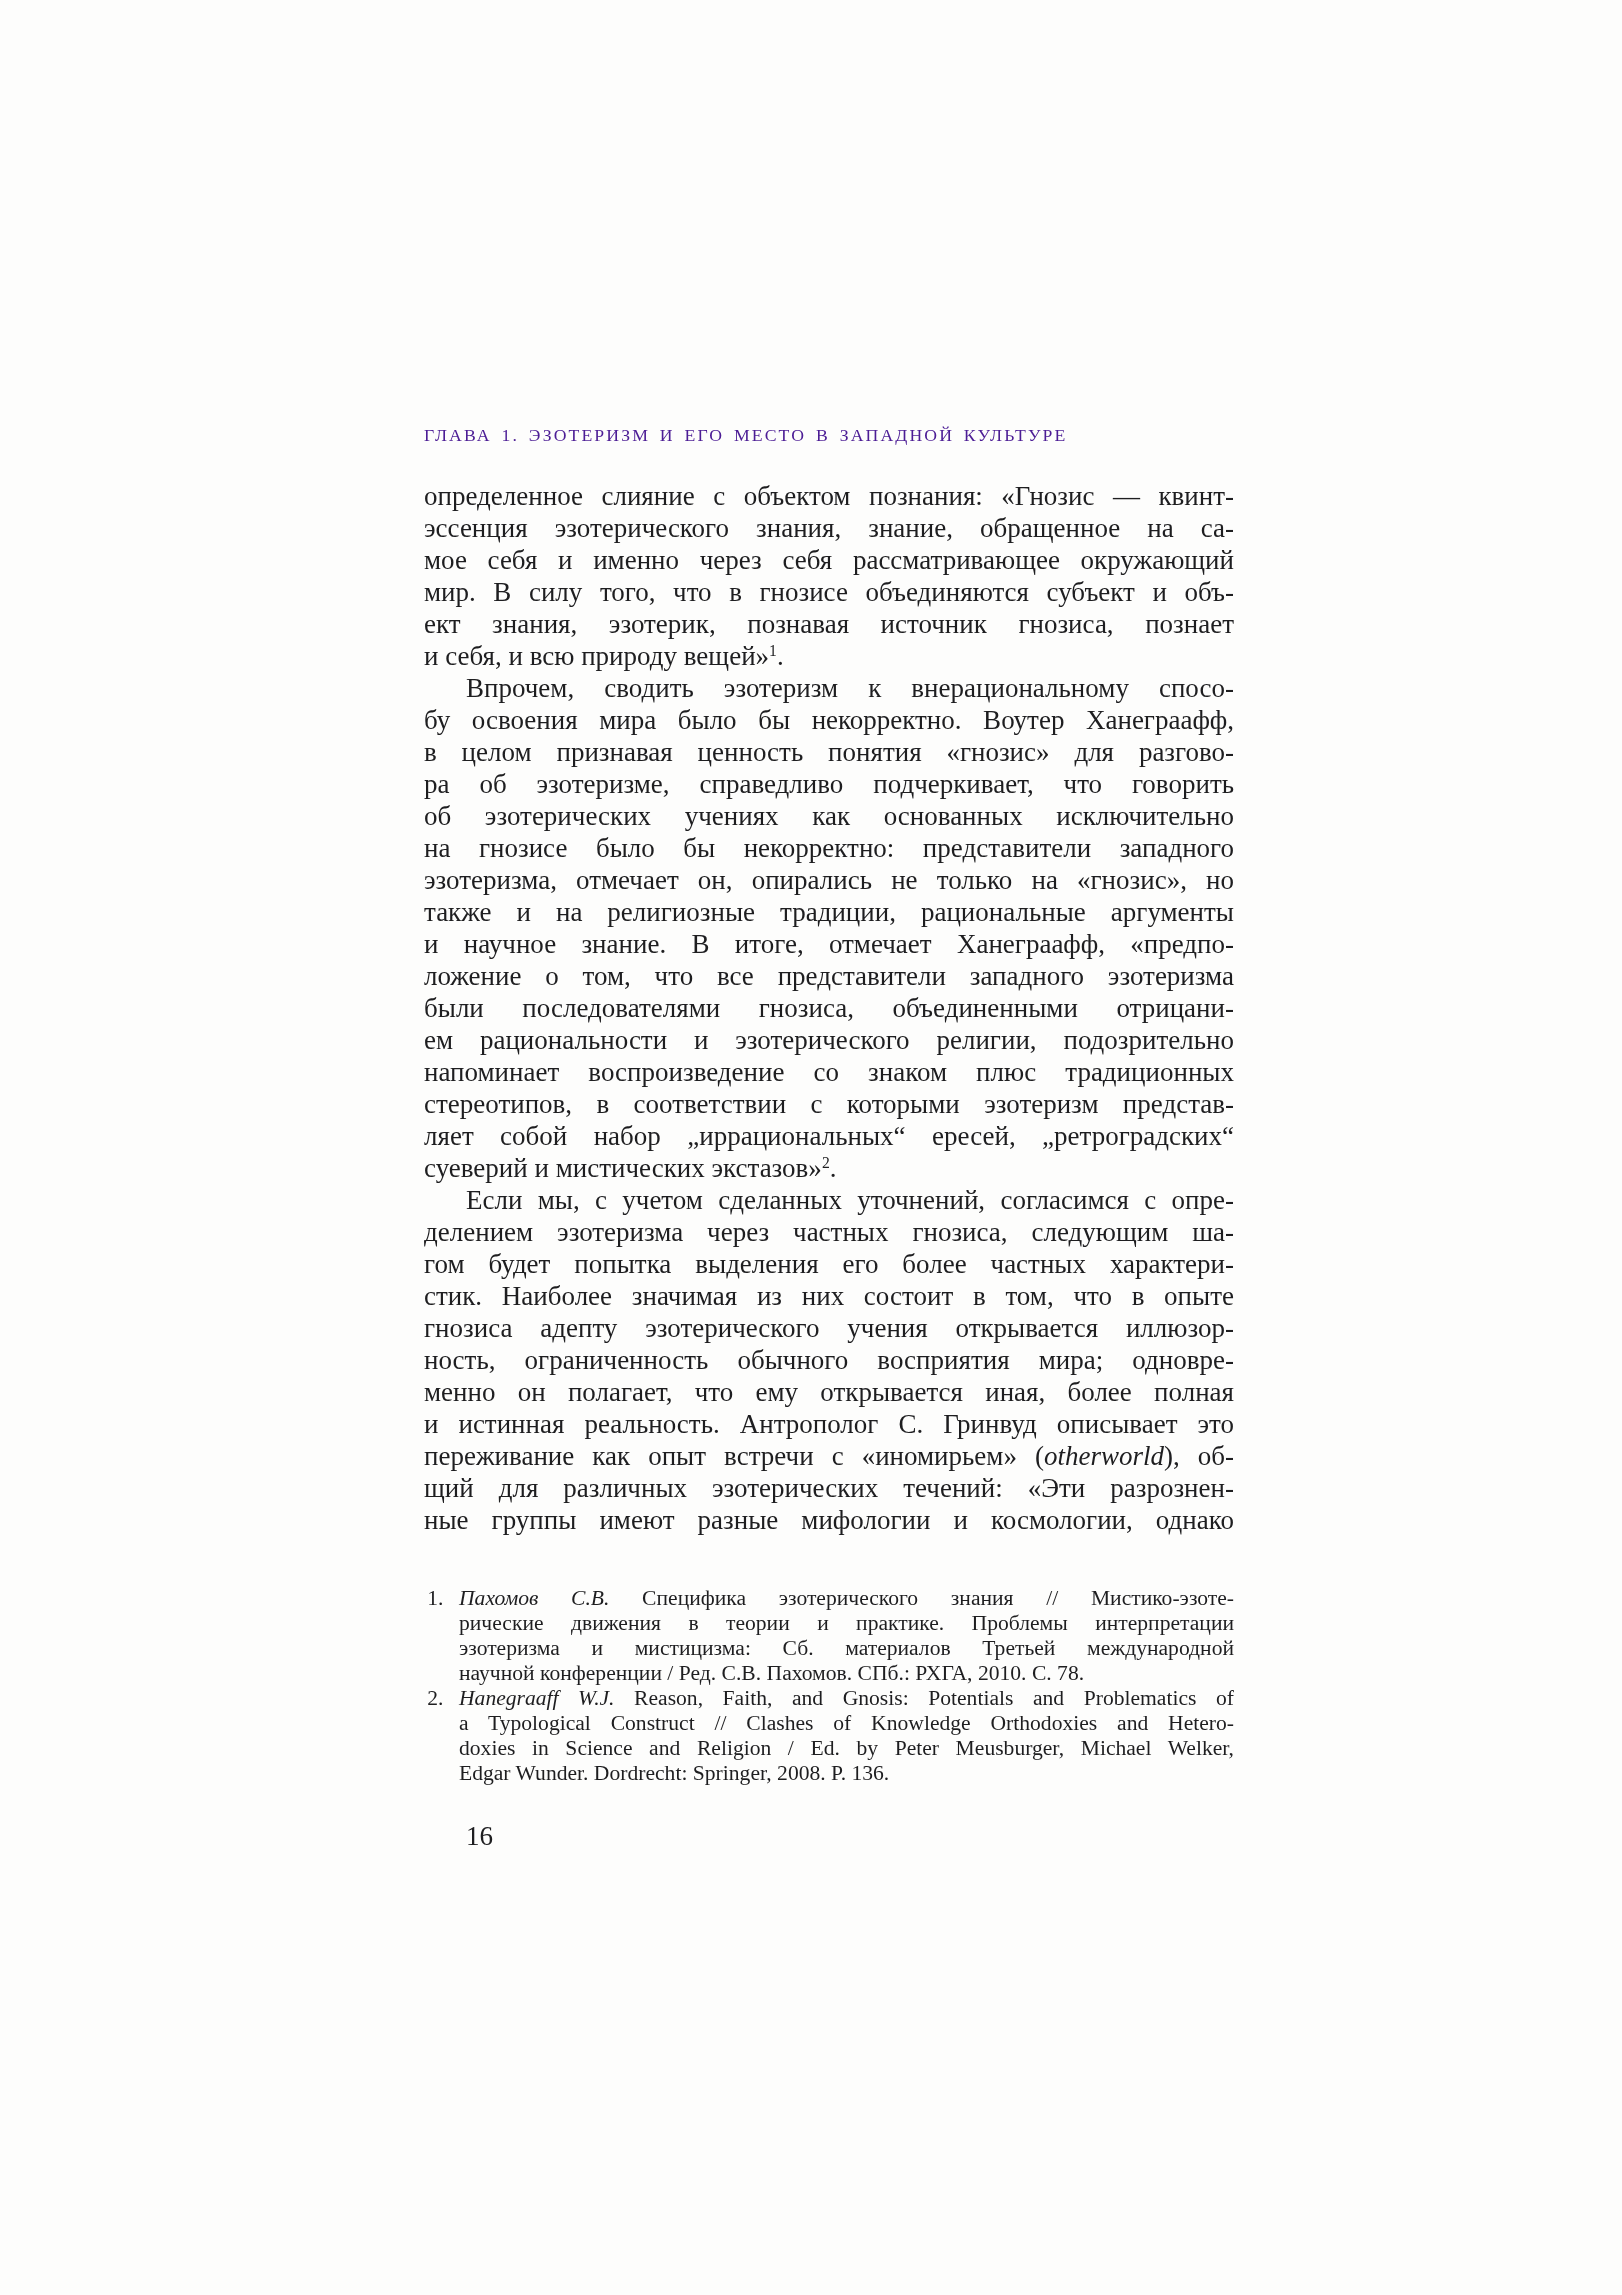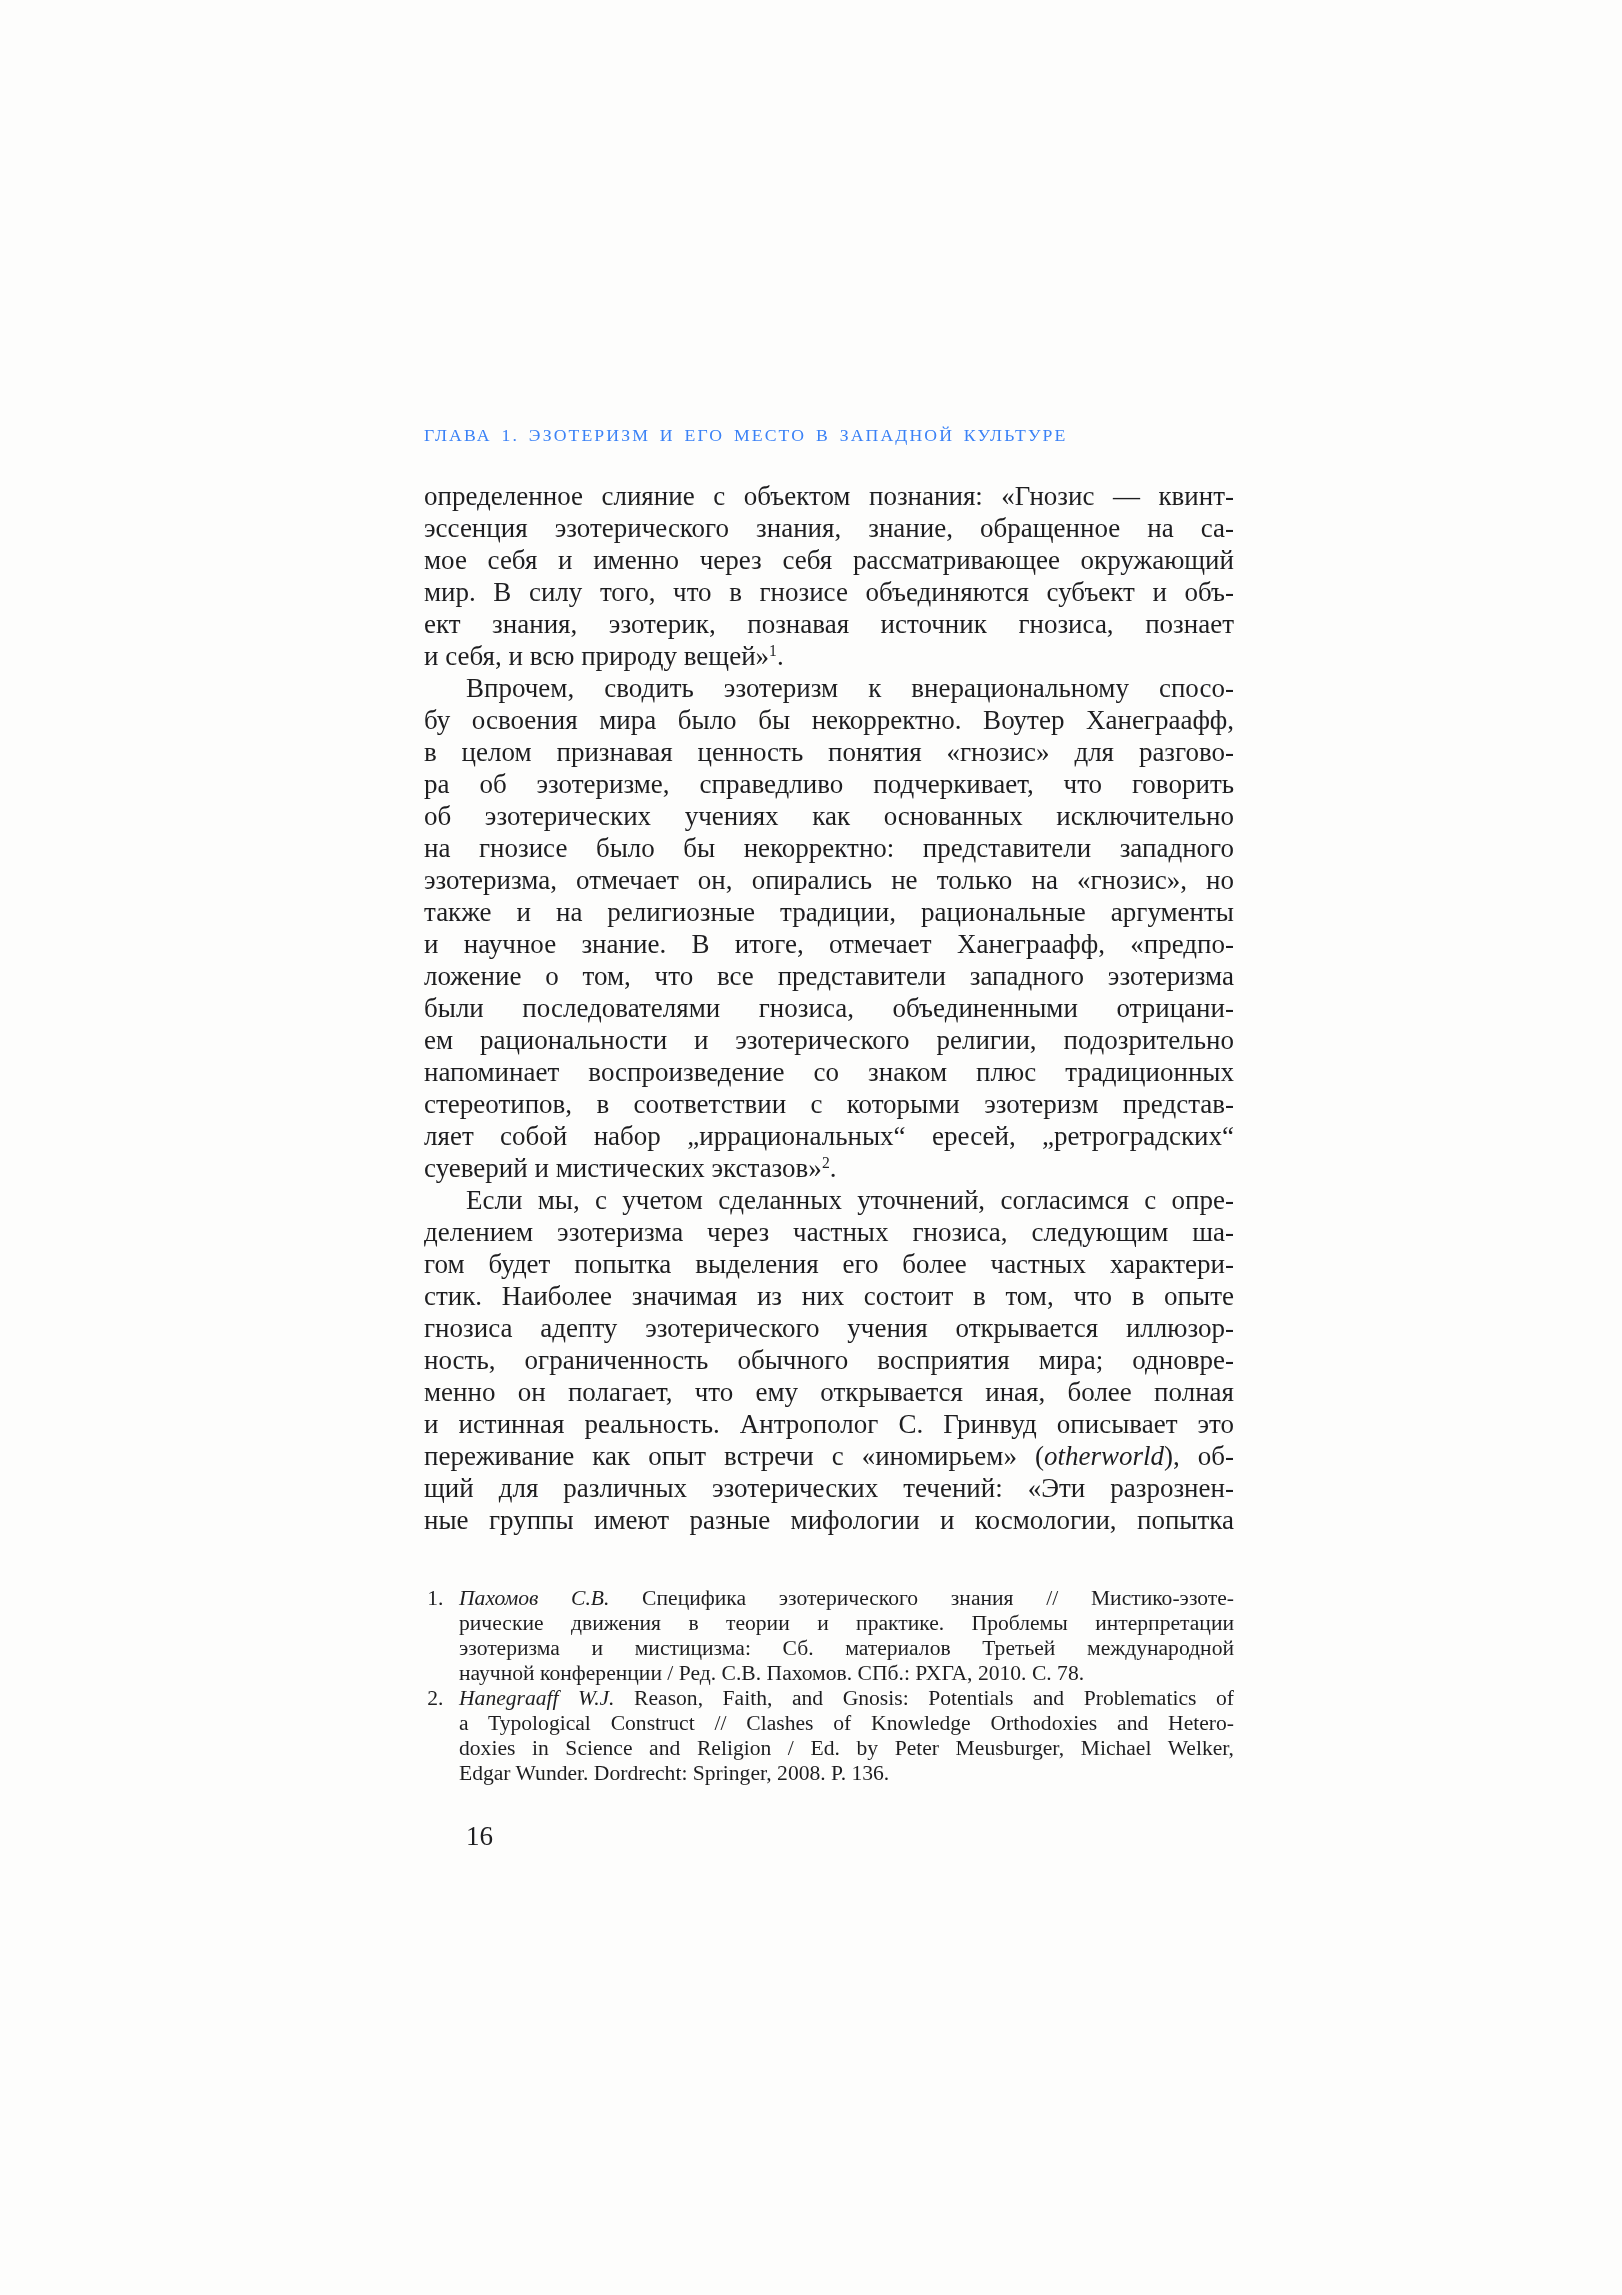--- a/index.html
+++ b/index.html
@@ -20,21 +20,21 @@
     position: absolute;
     left: 424px;
     top: 426px;
     width: 810px;
     font-size: 17.7px;
     line-height: 19.6px;
     letter-spacing: 2.1px;
     word-spacing: 3.3px;
     text-transform: uppercase;
     white-space: nowrap;
-    color: #3b82f6;
+    color: #4c1d95;
   }
   .body-text {
     position: absolute;
     left: 424px;
     top: 480px;
     width: 810px;
     font-size: 27px;
     line-height: 32px;
   }
   .body-text .line {
@@ -124,21 +124,21 @@
       <div class="line ind">Если мы, с учетом сделанных уточнений, согласимся с опре-</div>
       <div class="line">делением эзотеризма через частных гнозиса, следующим ша-</div>
       <div class="line">гом будет попытка выделения его более частных характери-</div>
       <div class="line">стик. Наиболее значимая из них состоит в том, что в опыте</div>
       <div class="line">гнозиса адепту эзотерического учения открывается иллюзор-</div>
       <div class="line">ность, ограниченность обычного восприятия мира; одновре-</div>
       <div class="line">менно он полагает, что ему открывается иная, более полная</div>
       <div class="line">и истинная реальность. Антрополог С. Гринвуд описывает это</div>
       <div class="line">переживание как опыт встречи с «иномирьем» (<i>otherworld</i>), об-</div>
       <div class="line">щий для различных эзотерических течений: «Эти разрознен-</div>
-      <div class="line">ные группы имеют разные мифологии и космологии, попытка</div>
+      <div class="line">ные группы имеют разные мифологии и космологии, однако</div>
     </div>
 
   <div class="footnotes">
       <div class="footnote">
         <span class="fn-num">1.</span>
         <div class="line"><i>Пахомов С.В.</i> Специфика эзотерического знания // Мистико-эзоте-</div>
         <div class="line">рические движения в теории и практике. Проблемы интерпретации</div>
         <div class="line">эзотеризма и мистицизма: Сб. материалов Третьей международной</div>
         <div class="line end">научной конференции / Ред. С.В. Пахомов. СПб.: РХГА, 2010. С. 78.</div>
       </div>

